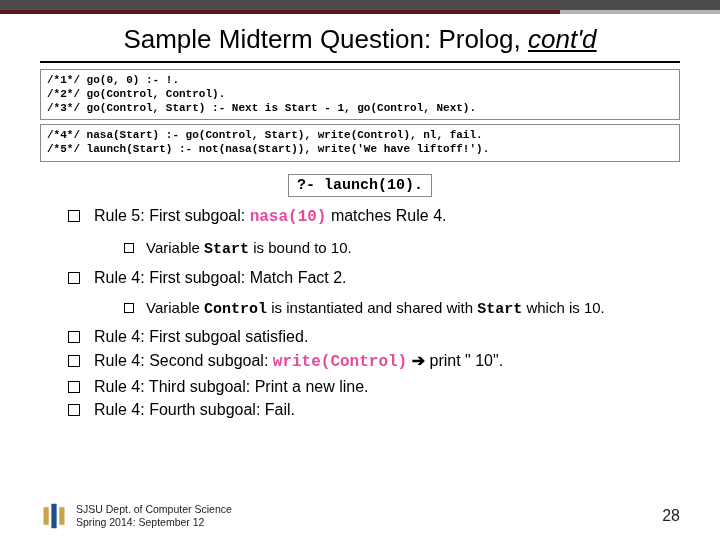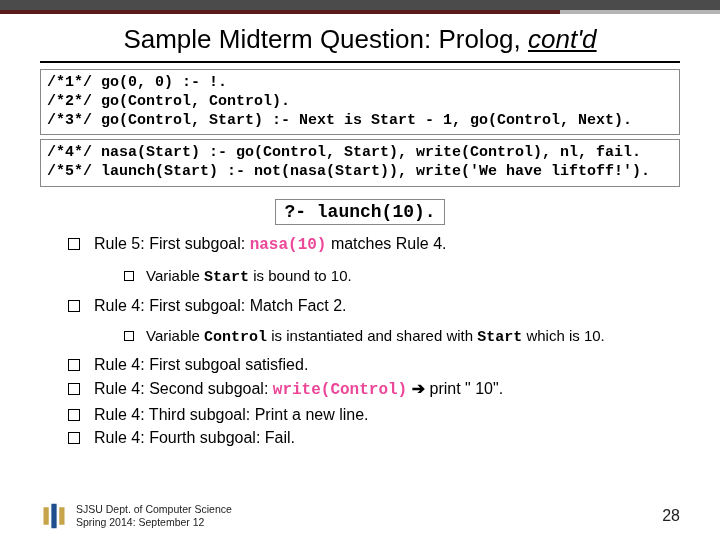--- a/index.html
+++ b/index.html
@@ -35,39 +35,39 @@
   hr.rule {
     margin: 0 40px 6px;
     border: none;
     border-top: 2px solid #000;
   }
   .codebox {
     margin: 4px 40px 4px;
     border: 1px solid #888;
     padding: 4px 6px;
     font-family: "Courier New", Courier, monospace;
-    font-size: 15px;
+    font-size: 11px;
     font-weight: bold;
     line-height: 1.25;
     white-space: pre;
     overflow: hidden;
   }
   .content {
     padding: 4px 40px 0 40px;
   }
   .query-wrap {
     text-align: center;
     margin: 4px 0 8px;
   }
   .query {
     display: inline-block;
     border: 1px solid #888;
     padding: 2px 8px;
     font-family: "Courier New", Courier, monospace;
-    font-size: 18px;
+    font-size: 15px;
     font-weight: bold;
   }
   ul.bullets {
     list-style: none;
     padding-left: 28px;
   }
   ul.bullets > li {
     position: relative;
     padding-left: 26px;
     font-size: 16px;

